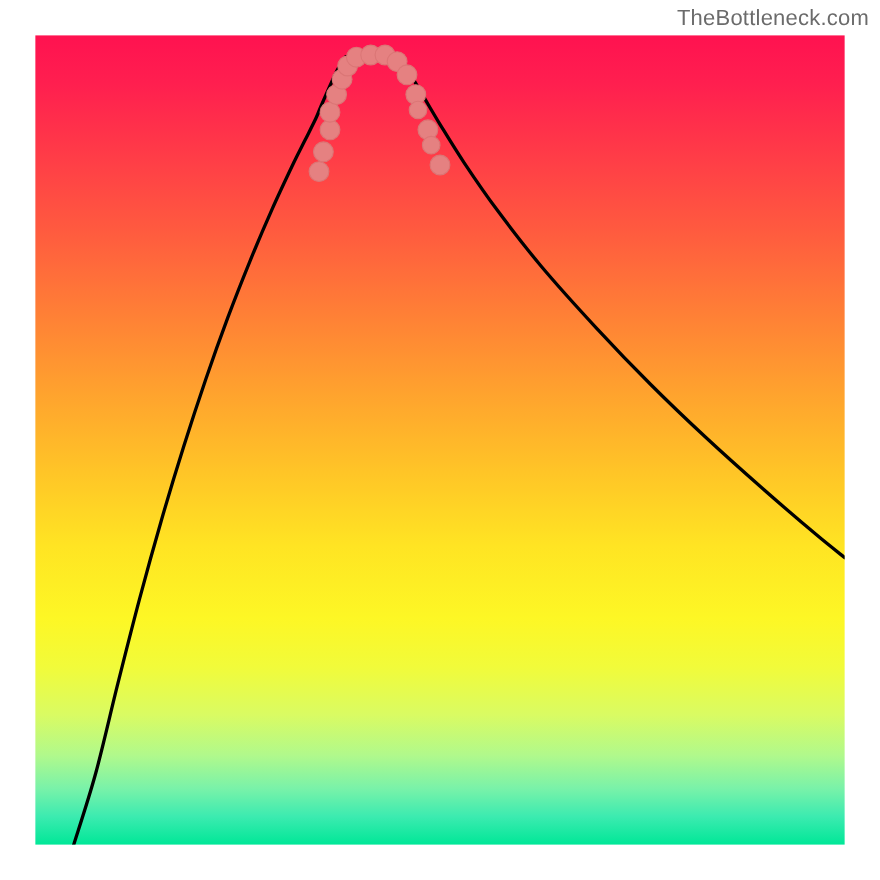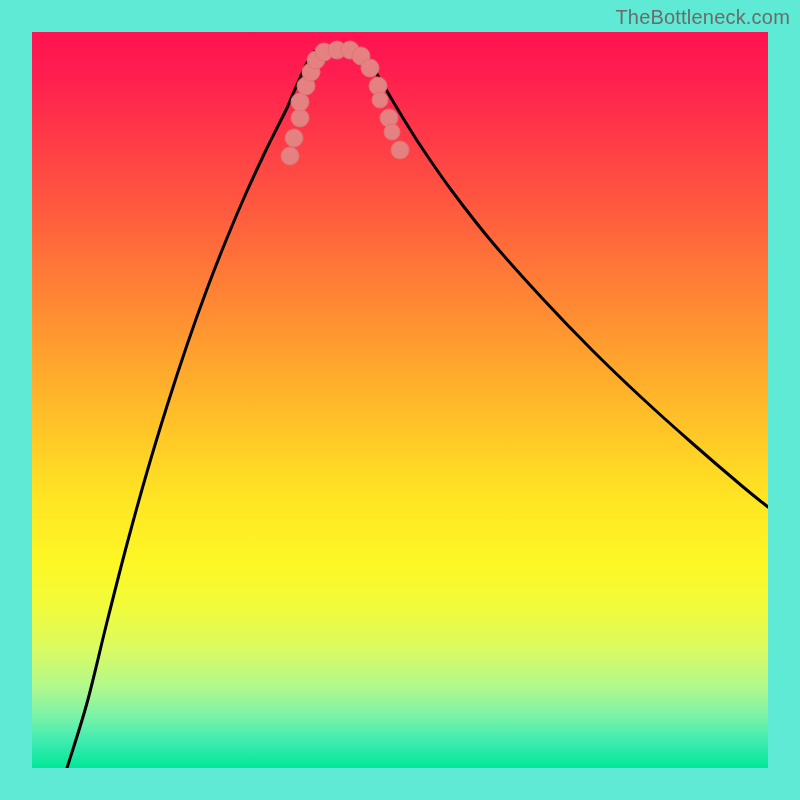--- a/index.html
+++ b/index.html
@@ -7,21 +7,21 @@
     padding: 0;
     width: 800px;
     height: 800px;
     overflow: hidden;
     background: #000;
     font-family: Arial, Helvetica, sans-serif;
   }
   .frame {
     position: absolute;
     inset: 0;
-    background: #5eead4;
+    background: #ffffff;
   }
   .plot {
     position: absolute;
     left: 32px;
     top: 32px;
     width: 736px;
     height: 736px;
     overflow: hidden;
   }
   .gradient {

